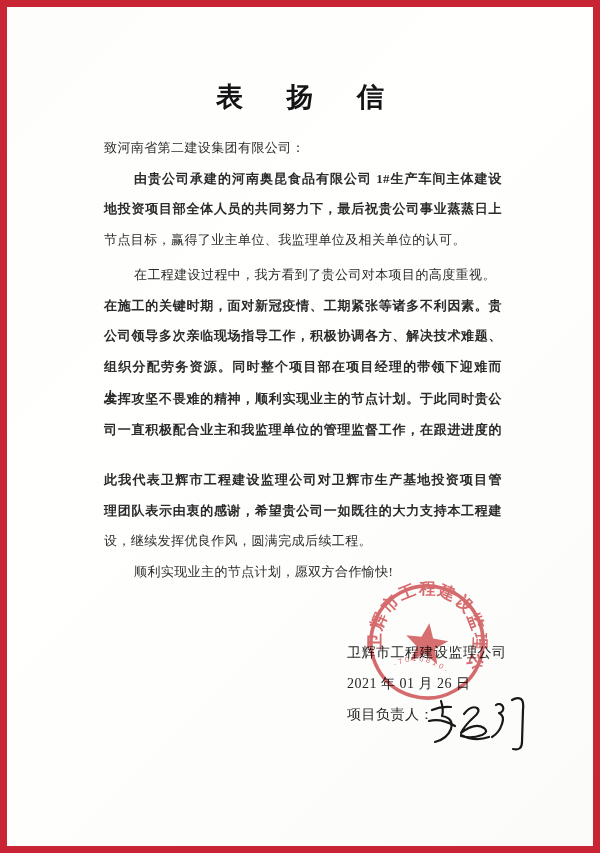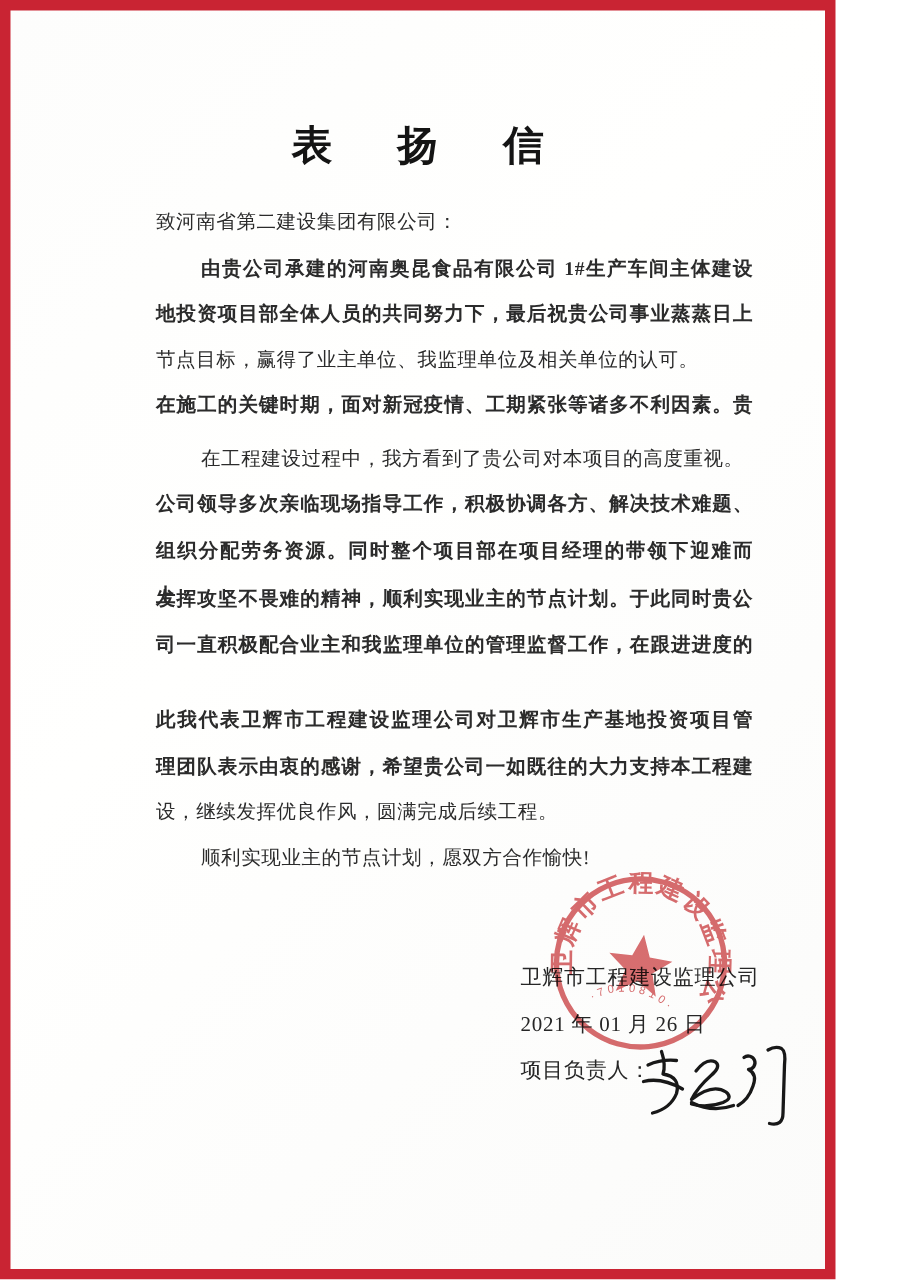--- a/index.html
+++ b/index.html
@@ -1,18 +1,18 @@
 <!DOCTYPE html>
 <html><head>
 <meta charset="utf-8">
 <style>
   html,body{margin:0;padding:0;background:#ffffff;}
   .frame{
     position:relative;
-    width:557px;height:853px;
+    width:600px;height:853px;
     box-sizing:border-box;
     border:7px solid #c92433;
     background:linear-gradient(135deg,#fdfdfc 0%,#fffffe 40%,#fbfbfa 100%);
     overflow:hidden;
     font-family:"Liberation Serif","DejaVu Serif",serif;
     color:#2b2b2b;
   }
   .title{
     position:absolute;top:72px;left:0;width:100%;
     margin:0;text-align:center;
@@ -64,22 +64,22 @@
 
   <h1 class="title">表 扬 信</h1>
 
   <div class="content">
     <div class="line">致河南省第二建设集团有限公司：</div>
 
     <div class="line indent j">由贵公司承建的河南奥昆食品有限公司 1#生产车间主体建设</div>
     <div class="line j">地投资项目部全体人员的共同努力下，最后祝贵公司事业蒸蒸日上</div>
     <div class="line">节点目标，赢得了业主单位、我监理单位及相关单位的认可。</div>
 
+    <div class="line indent g5">在工程建设过程中，我方看到了贵公司对本项目的高度重视。</div>
     <div class="line j">在施工的关键时期，面对新冠疫情、工期紧张等诸多不利因素。贵</div>
-    <div class="line indent g5">在工程建设过程中，我方看到了贵公司对本项目的高度重视。</div>
     <div class="line j">公司领导多次亲临现场指导工作，积极协调各方、解决技术难题、</div>
     <div class="line j">组织分配劳务资源。同时整个项目部在项目经理的带领下迎难而上、</div>
     <div class="line j g2">发挥攻坚不畏难的精神，顺利实现业主的节点计划。于此同时贵公</div>
     <div class="line j">司一直积极配合业主和我监理单位的管理监督工作，在跟进进度的</div>
     <div class="line j g6">此我代表卫辉市工程建设监理公司对卫辉市生产基地投资项目管</div>
     <div class="line j">理团队表示由衷的感谢，希望贵公司一如既往的大力支持本工程建</div>
     <div class="line">设，继续发挥优良作风，圆满完成后续工程。</div>
 
     <div class="line indent">顺利实现业主的节点计划，愿双方合作愉快!</div>
   </div>

